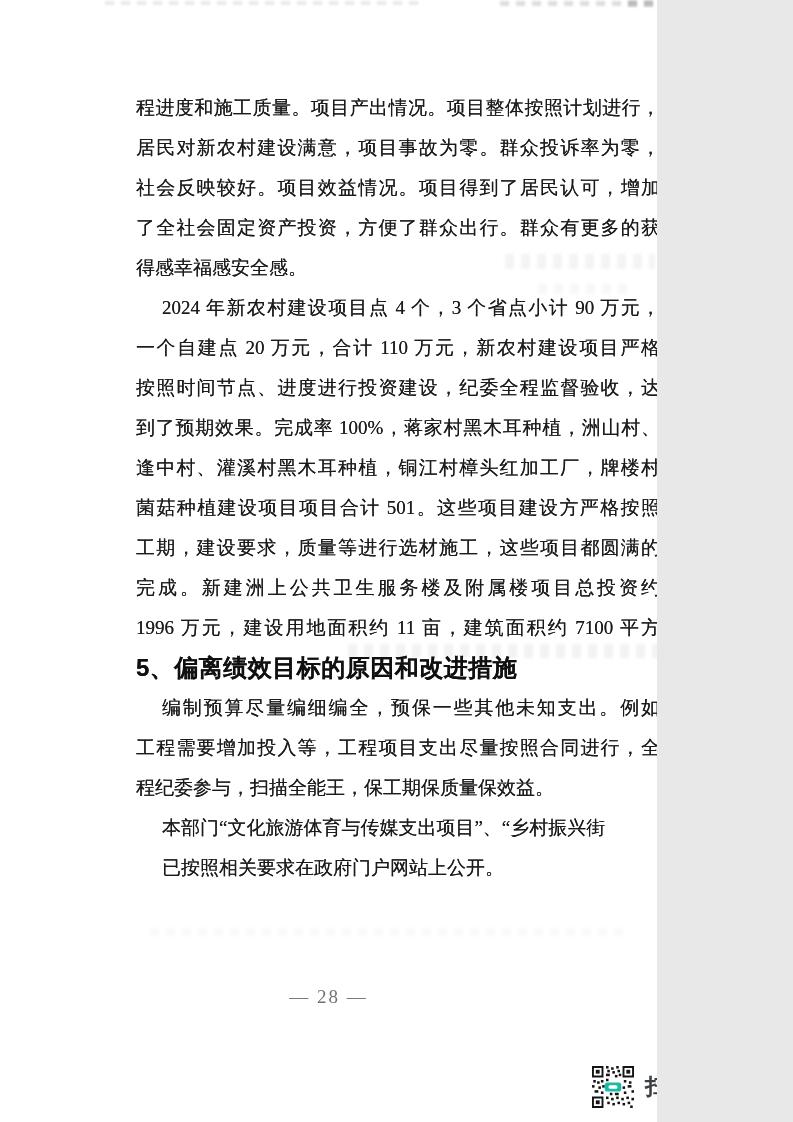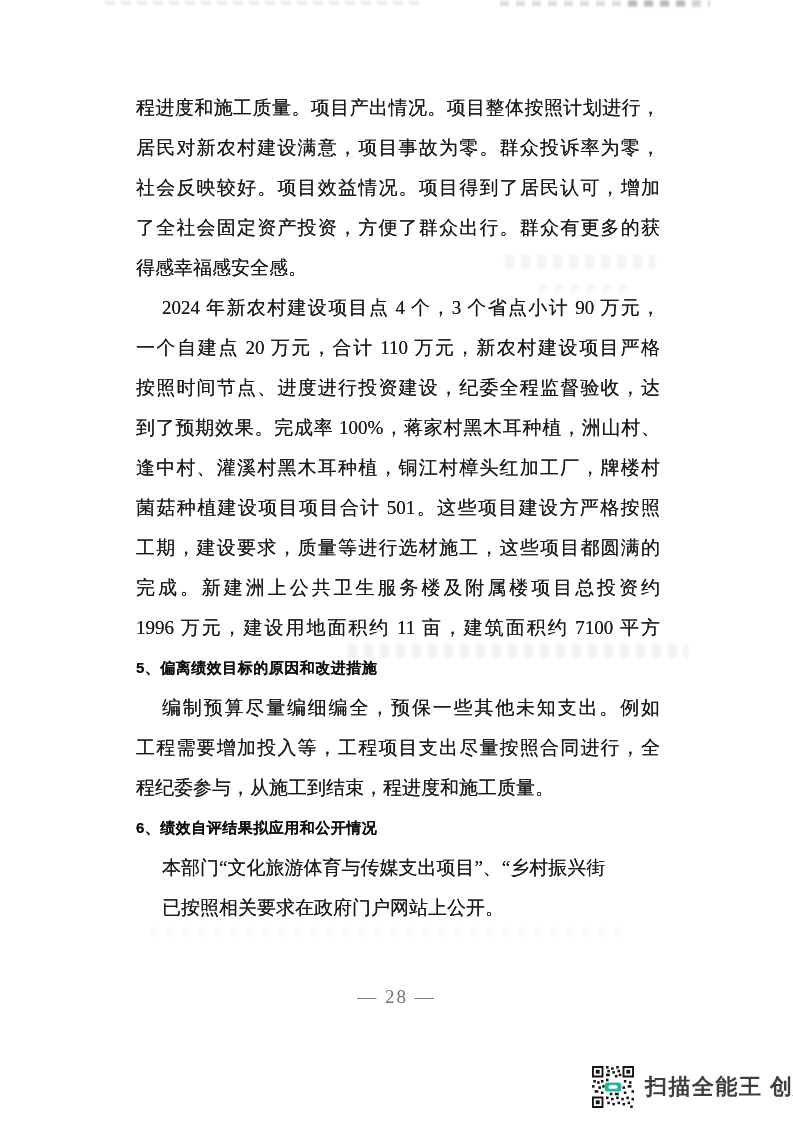--- a/index.html
+++ b/index.html
@@ -3,21 +3,21 @@
 <meta charset="utf-8">
 <style>
   html, body { margin: 0; padding: 0; }
   body {
     width: 793px; height: 1122px;
     background: #e8e8e8;
     font-family: "Liberation Serif", "DejaVu Serif", serif;
   }
   .page {
     position: relative;
-    width: 793px; height: 1122px;
+    width: 657px; height: 1122px;
     background: #ffffff;
     overflow: hidden;
     color: #1b1b1b;
   }
 
   
   .text-block {
     position: absolute;
     left: 136px; top: 88px; width: 524px;
     font-size: 19px;
@@ -30,21 +30,21 @@
     text-align: justify;
     text-align-last: justify;       
   }
   .para .last { text-align: left; }
   .para.indent .lines { text-indent: 26px; }
   .last.li { text-indent: 26px; }
   .heading {
     margin: 0;
     font-family: "Liberation Sans", "DejaVu Sans", sans-serif;
     font-weight: bold;
-    font-size: 15px;
+    font-size: 24px;
     line-height: 40px;
     color: #101010;
     letter-spacing: 0.5px;
   }
 
   
   .page-number {
     position: absolute;
     left: 0; right: 0; top: 986px;
     text-align: center;
@@ -118,24 +118,23 @@
 工期，建设要求，质量等进行选材施工，这些项目都圆满的
 完成。新建洲上公共卫生服务楼及附属楼项目总投资约
 1996 万元，建设用地面积约 11 亩，建筑面积约 7100 平方</div>
     </div>
 
     <h3 class="heading">5、偏离绩效目标的原因和改进措施</h3>
 
     <div class="para indent">
       <div class="lines">编制预算尽量编细编全，预保一些其他未知支出。例如
 工程需要增加投入等，工程项目支出尽量按照合同进行，全</div>
-      <div class="last">程纪委参与，从施工到结束，程进度和施工质量。</div>
-    </div>
-
-    <h3 class="heading">6、绩效自评结果拟应用和公开情况</h3>
+      <div class="last">程纪委参与，扫描全能王，保工期保质量保效益。</div>
+    </div>
+
 
     <div class="para">
       <div class="lines"></div>
       <div class="last li">本部门“文化旅游体育与传媒支出项目”、“乡村振兴街</div>
     </div>
 
     <div class="para">
       <div class="lines"></div>
       <div class="last li">已按照相关要求在政府门户网站上公开。</div>
     </div>

